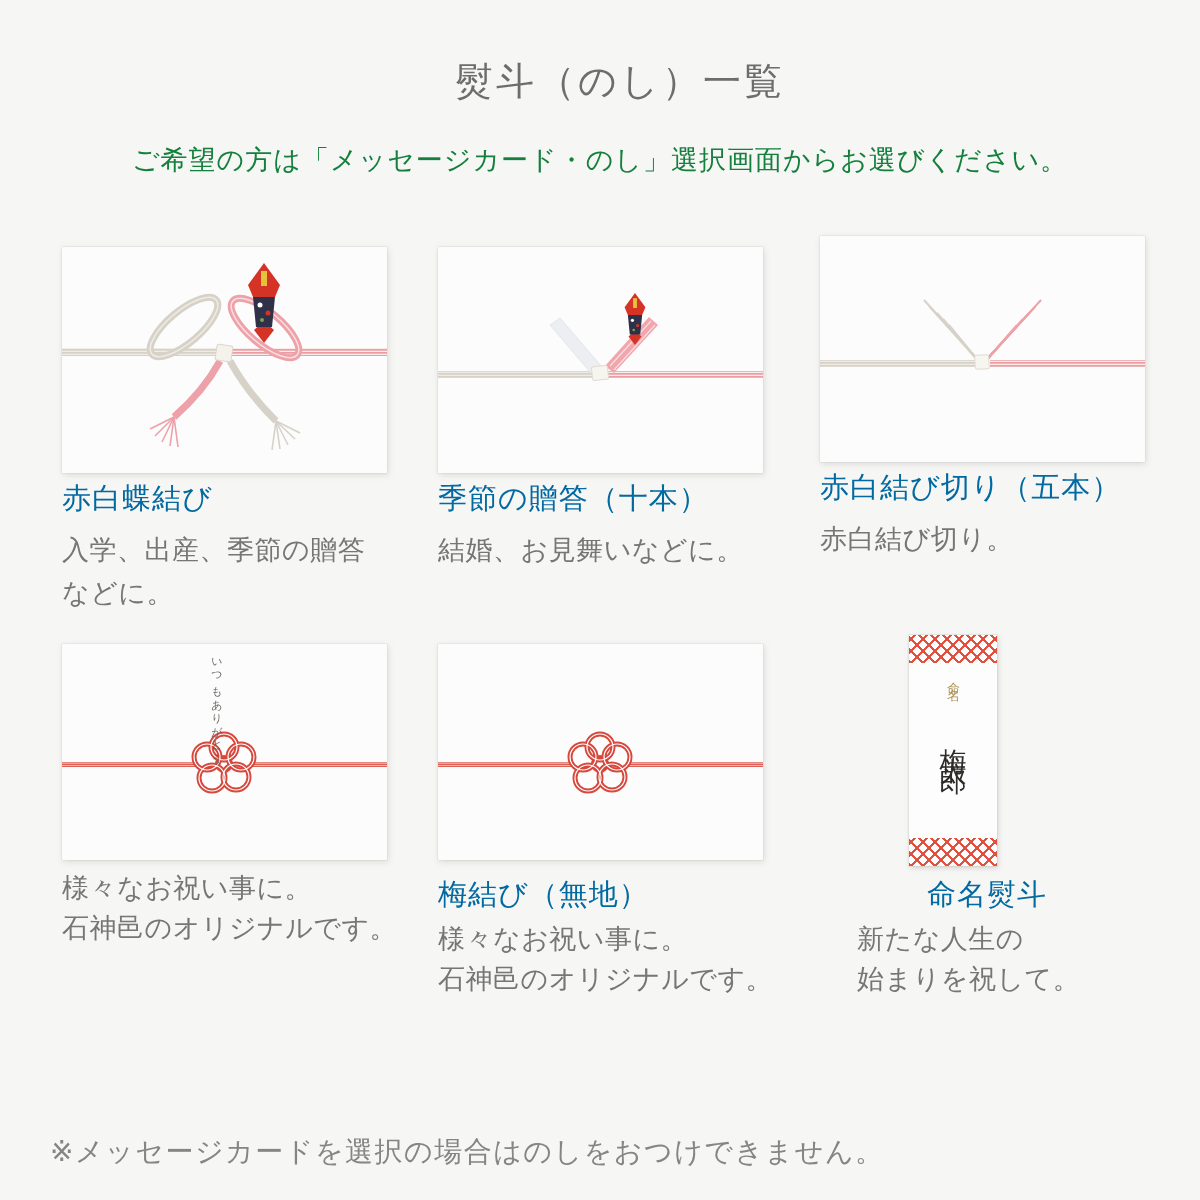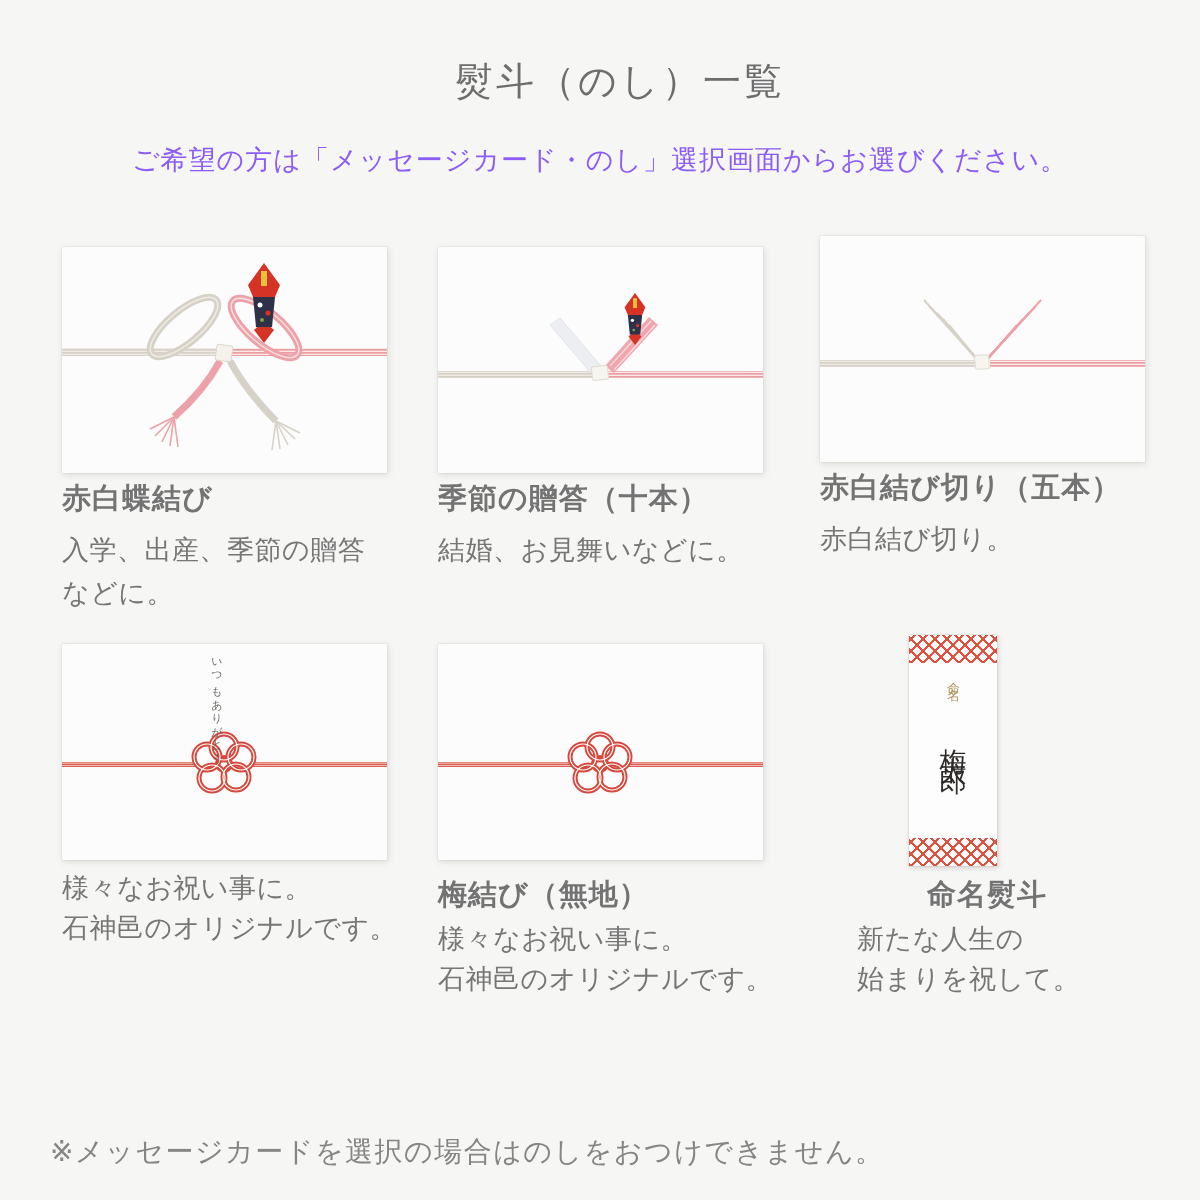--- a/index.html
+++ b/index.html
@@ -12,21 +12,21 @@
   #page{position:relative;width:1200px;height:1200px;background:#f6f6f5;overflow:hidden;}
 
   .page-title{
     position:absolute;top:58px;left:0;width:1200px;margin:0;
     text-align:center;font-size:38px;line-height:46px;font-weight:500;
     color:#6d6d6d;letter-spacing:3px;padding-left:20px;
   }
   .page-subtitle{
     position:absolute;top:141px;left:0;width:1200px;margin:0;
     text-align:center;font-size:27px;line-height:38px;font-weight:400;
-    color:#8b5cf6;letter-spacing:1px;
+    color:#15803d;letter-spacing:1px;
   }
   .footnote{
     position:absolute;top:1132px;left:50px;margin:0;
     font-size:28px;line-height:40px;color:#858585;letter-spacing:1.5px;
   }
 
   .cell{position:absolute;width:372px;}
   #c0{left:62px;top:247px}
   #c1{left:438px;top:247px}
   #c2{left:820px;top:236px}
@@ -37,22 +37,22 @@
   .photo{
     position:relative;width:325px;background:#fcfcfd;border-radius:1px;
     box-shadow:1px 2px 6px rgba(160,155,145,.30), 0 0 0 1px rgba(210,208,202,.25);
   }
   .r1 .photo{height:226px;}
   .r2 .photo{height:216px;}
   .photo svg{display:block;width:325px;height:100%;}
   .photo-frameless{position:relative;width:325px;height:216px;}
 
   .item-title{
-    margin:8px 0 0;font-size:29px;line-height:34px;font-weight:700;
-    color:#737373;letter-spacing:1px;
+    margin:8px 0 0;font-size:29px;line-height:34px;font-weight:400;
+    color:#0369a1;letter-spacing:1px;
   }
   .r2 .item-title{margin-top:17px;}
   .item-desc{
     margin:14px 0 0;font-size:27px;line-height:43px;font-weight:400;
     color:#767676;letter-spacing:.5px;white-space:pre-line;
   }
   .r2 .item-desc{margin-top:8px;line-height:40px;}
   .center-title{width:190px;margin-left:37px;text-align:right;}
   .indent-desc{margin-left:37px;}
 

